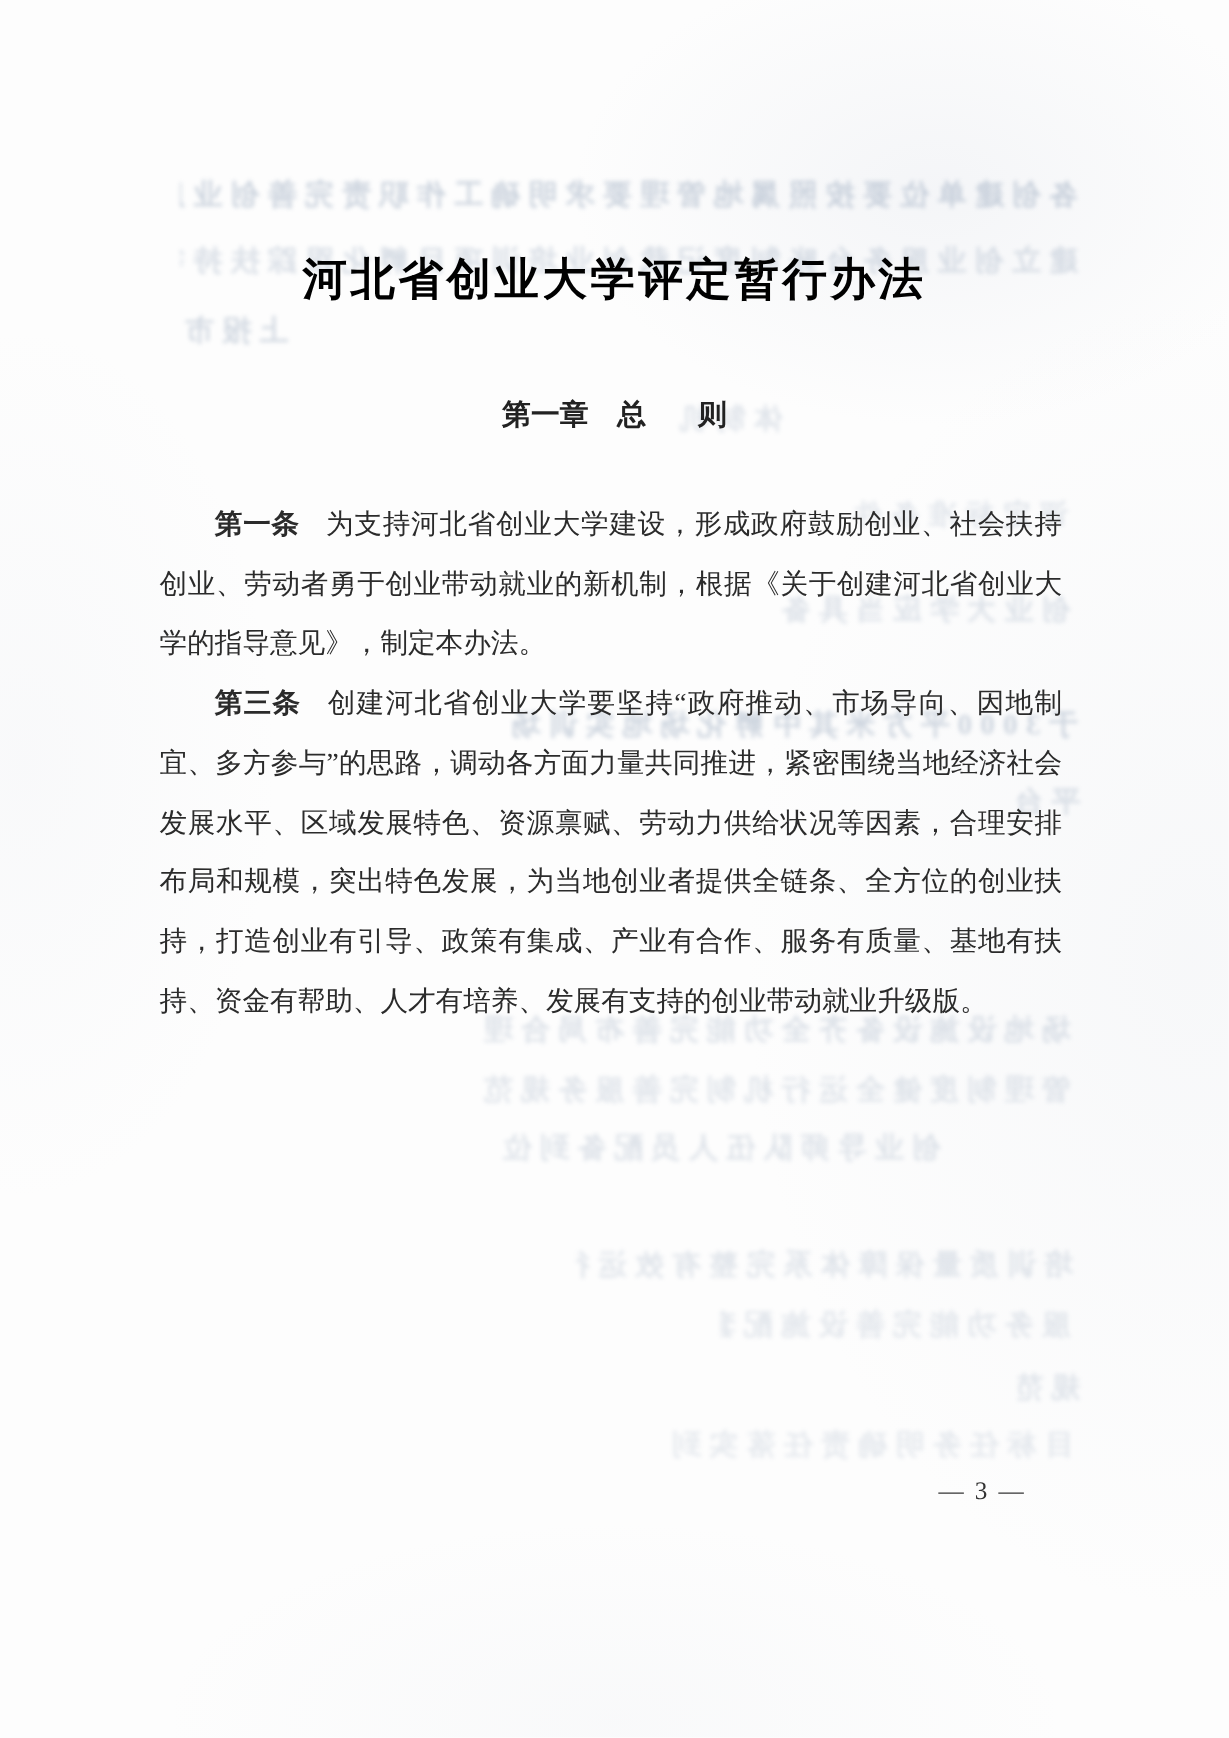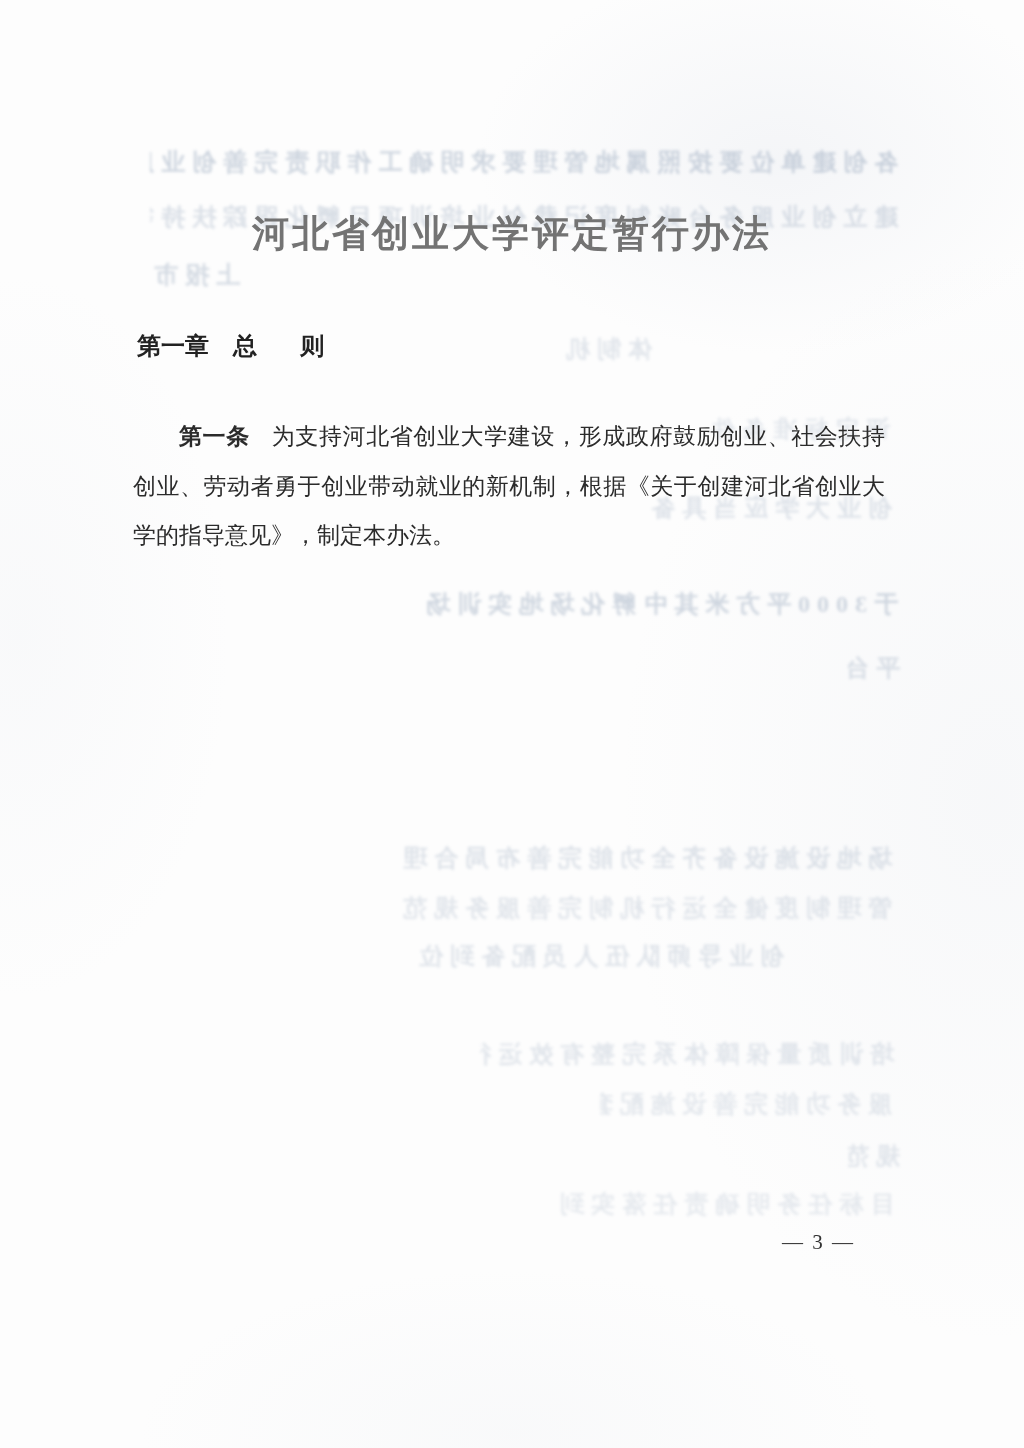--- a/index.html
+++ b/index.html
@@ -29,24 +29,25 @@
     font-weight:700;
     font-size:24px;
     letter-spacing:7px;
     white-space:nowrap;
     overflow:hidden;
   }
   .doc-title {
     position:absolute; top:211px; left:137px; width:750px;
     text-align:center;
     font-size:37px; line-height:46px; font-weight:700;
-    letter-spacing:3px; color:#737373;
+    letter-spacing:3px; color:#000000;
   }
   .chapter-heading {
     position:absolute; top:330px; left:137px; width:750px;
+    text-align:center;
     font-size:24px; line-height:32px; font-weight:700; color:#222;
   }
   .chapter-heading .w1 { margin-left:1.0em; }
   .chapter-heading .w2 { margin-left:1.8em; }
   .content {
     position:absolute; top:412px; left:133px; width:752px;
     font-size:23px; line-height:49.7px;
     text-align:justify; text-justify:inter-ideograph;
     color:#2b2b2b;
   }
@@ -80,15 +81,16 @@
     <div class="bleed-line" style="top: 1140px; left: 848px; width: 52px; opacity: 0.22; color: rgb(127, 147, 173);">规范</div>
     <div class="bleed-line" style="top: 1188px; left: 560px; width: 334px; opacity: 0.18; color: rgb(127, 147, 173);">目标任务明确责任落实到位</div>
   </div>
 
 <h1 class="doc-title">河北省创业大学评定暂行办法</h1>
 
 <h2 class="chapter-heading"><span>第一章</span><span class="w1">总</span><span class="w2">则</span></h2>
 
 <div class="content">
   <p class="article"><span class="article-label">第一条</span><span>为支持河北省创业大学建设，形成政府鼓励创业、社会扶持创业、劳动者勇于创业带动就业的新机制，根据《关于创建河北省创业大学的指导意见》，制定本办法。</span></p>
+  <p class="article"><span class="article-label">第三条</span><span>创建河北省创业大学要坚持“政府推动、市场导向、因地制宜、多方参与”的思路，调动各方面力量共同推进，紧密围绕当地经济社会发展水平、区域发展特色、资源禀赋、劳动力供给状况等因素，合理安排布局和规模，突出特色发展，为当地创业者提供全链条、全方位的创业扶持，打造创业有引导、政策有集成、产业有合作、服务有质量、基地有扶持、资金有帮助、人才有培养、发展有支持的创业带动就业升级版。</span></p>
 </div>
 
 <div class="page-number">— 3 —</div>
 
 </body></html>

